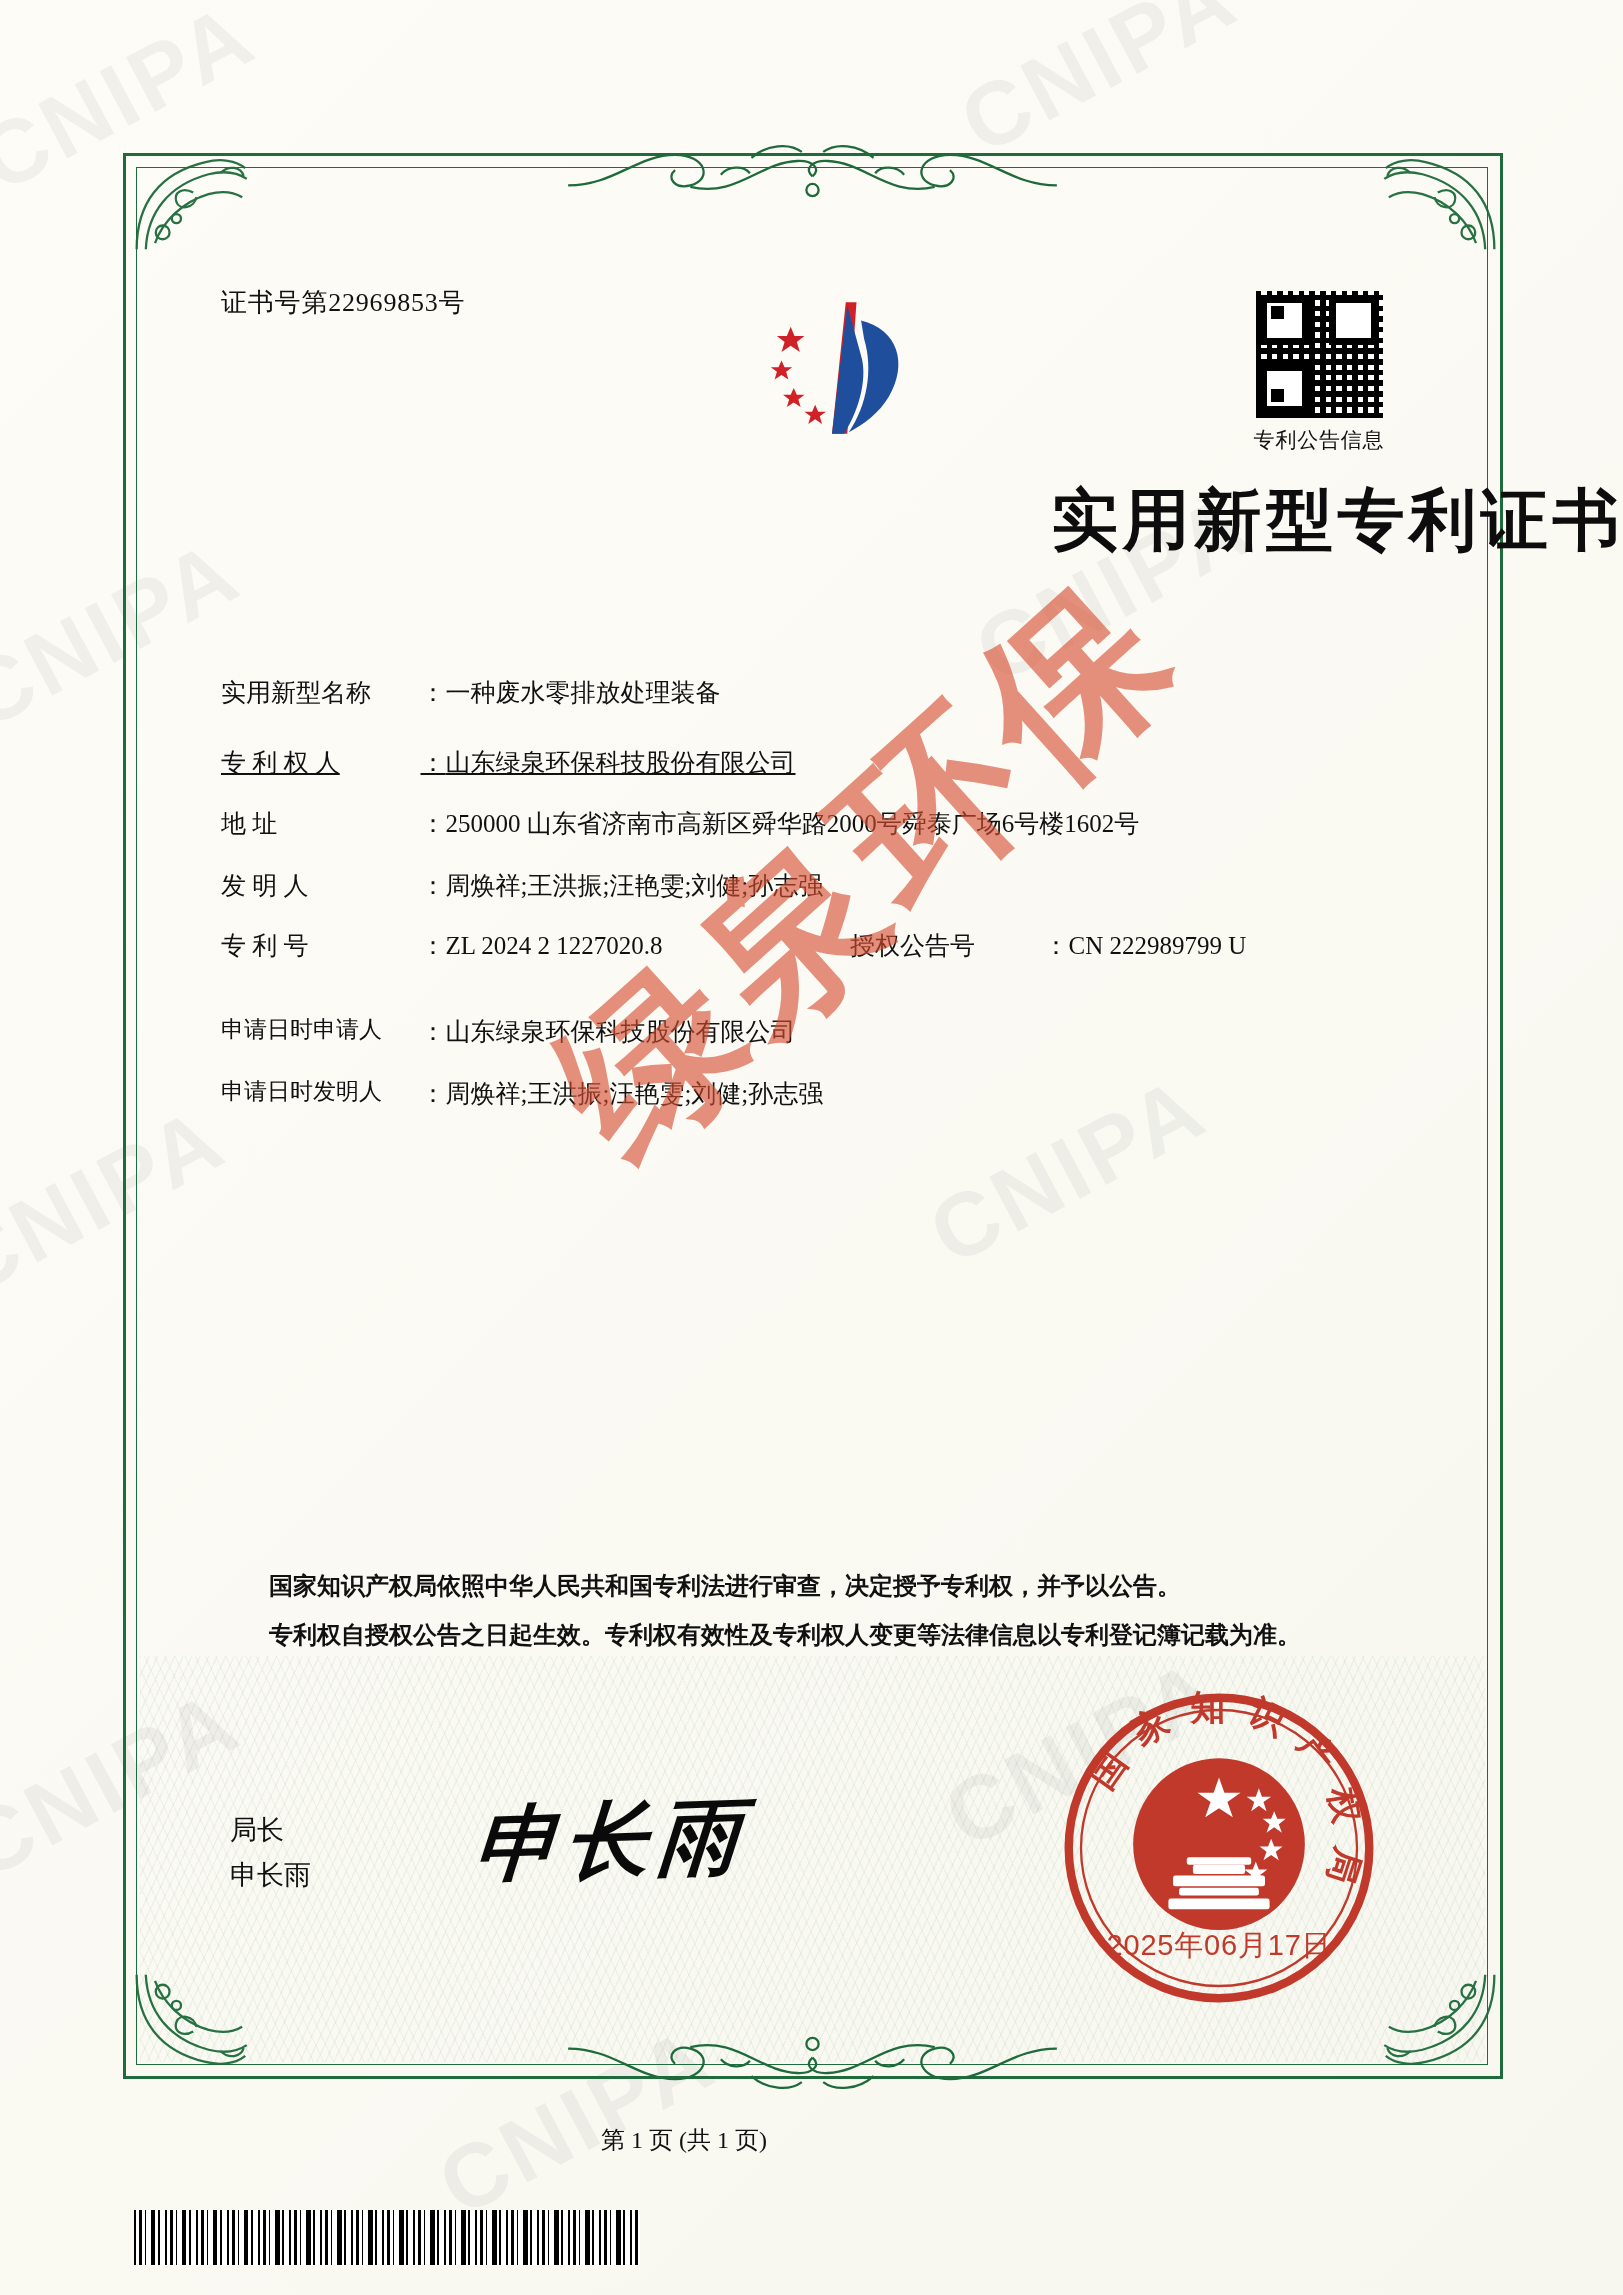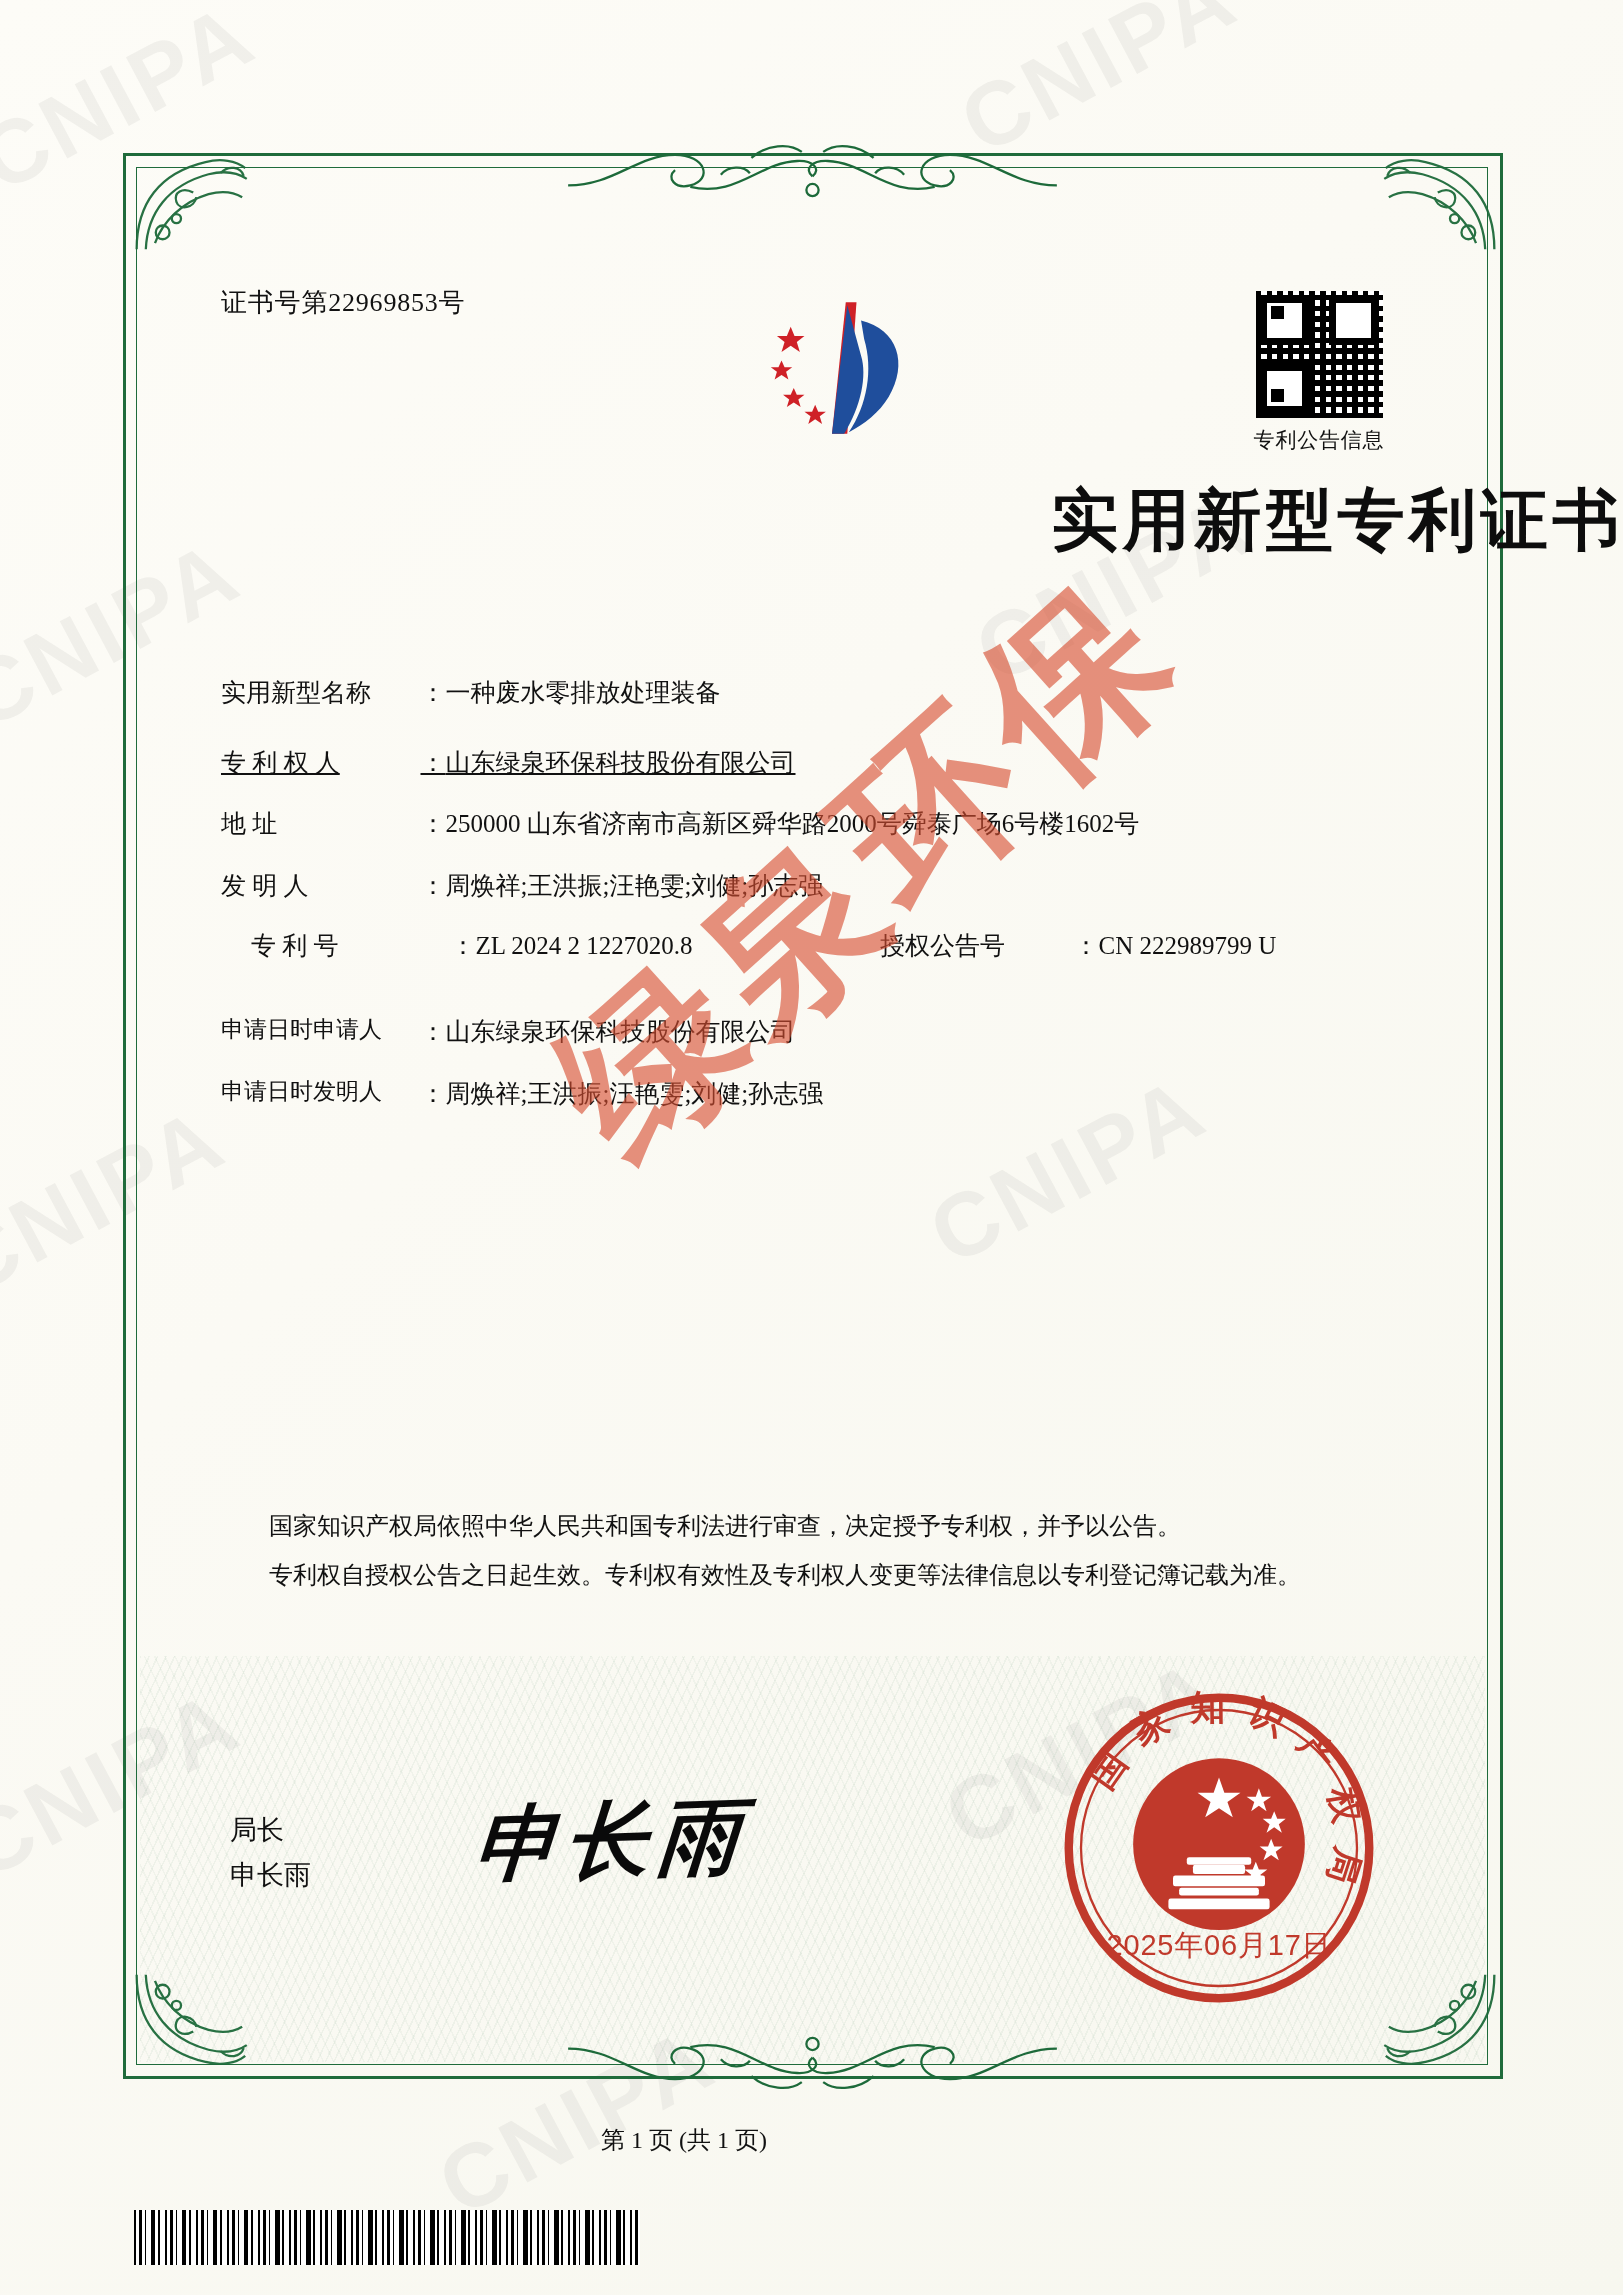--- a/index.html
+++ b/index.html
@@ -207,34 +207,35 @@
 
   .row.gap-top { margin-top: 34px; text-decoration: underline; }
 
   
   .row2 {
     display: flex;
     font-size: 25px;
     color: #111;
     margin-bottom: 26px;
   }
-  .col-a { width: 629px; display: flex; margin-left: 30px; }
+  .col-a { width: 629px; display: flex; }
   .col-b { flex: 1; display: flex; }
   .col-b .label { width: 192px; flex: 0 0 192px; }
 
   
   .statement {
     position: absolute;
     left: 221px;
-    top: 1504px;
+    top: 1564px;
     width: 1196px;
     font-size: 24px;
     line-height: 1.85;
     color: #111;
     text-align: justify;
+    font-weight: bold;
   }
   .statement p { margin: 0 0 4.6px 0; text-indent: 48px; }
 
   
   .sig-label {
     position: absolute;
     left: 230px;
     top: 1808px;
     font-size: 27px;
     line-height: 1.65;

